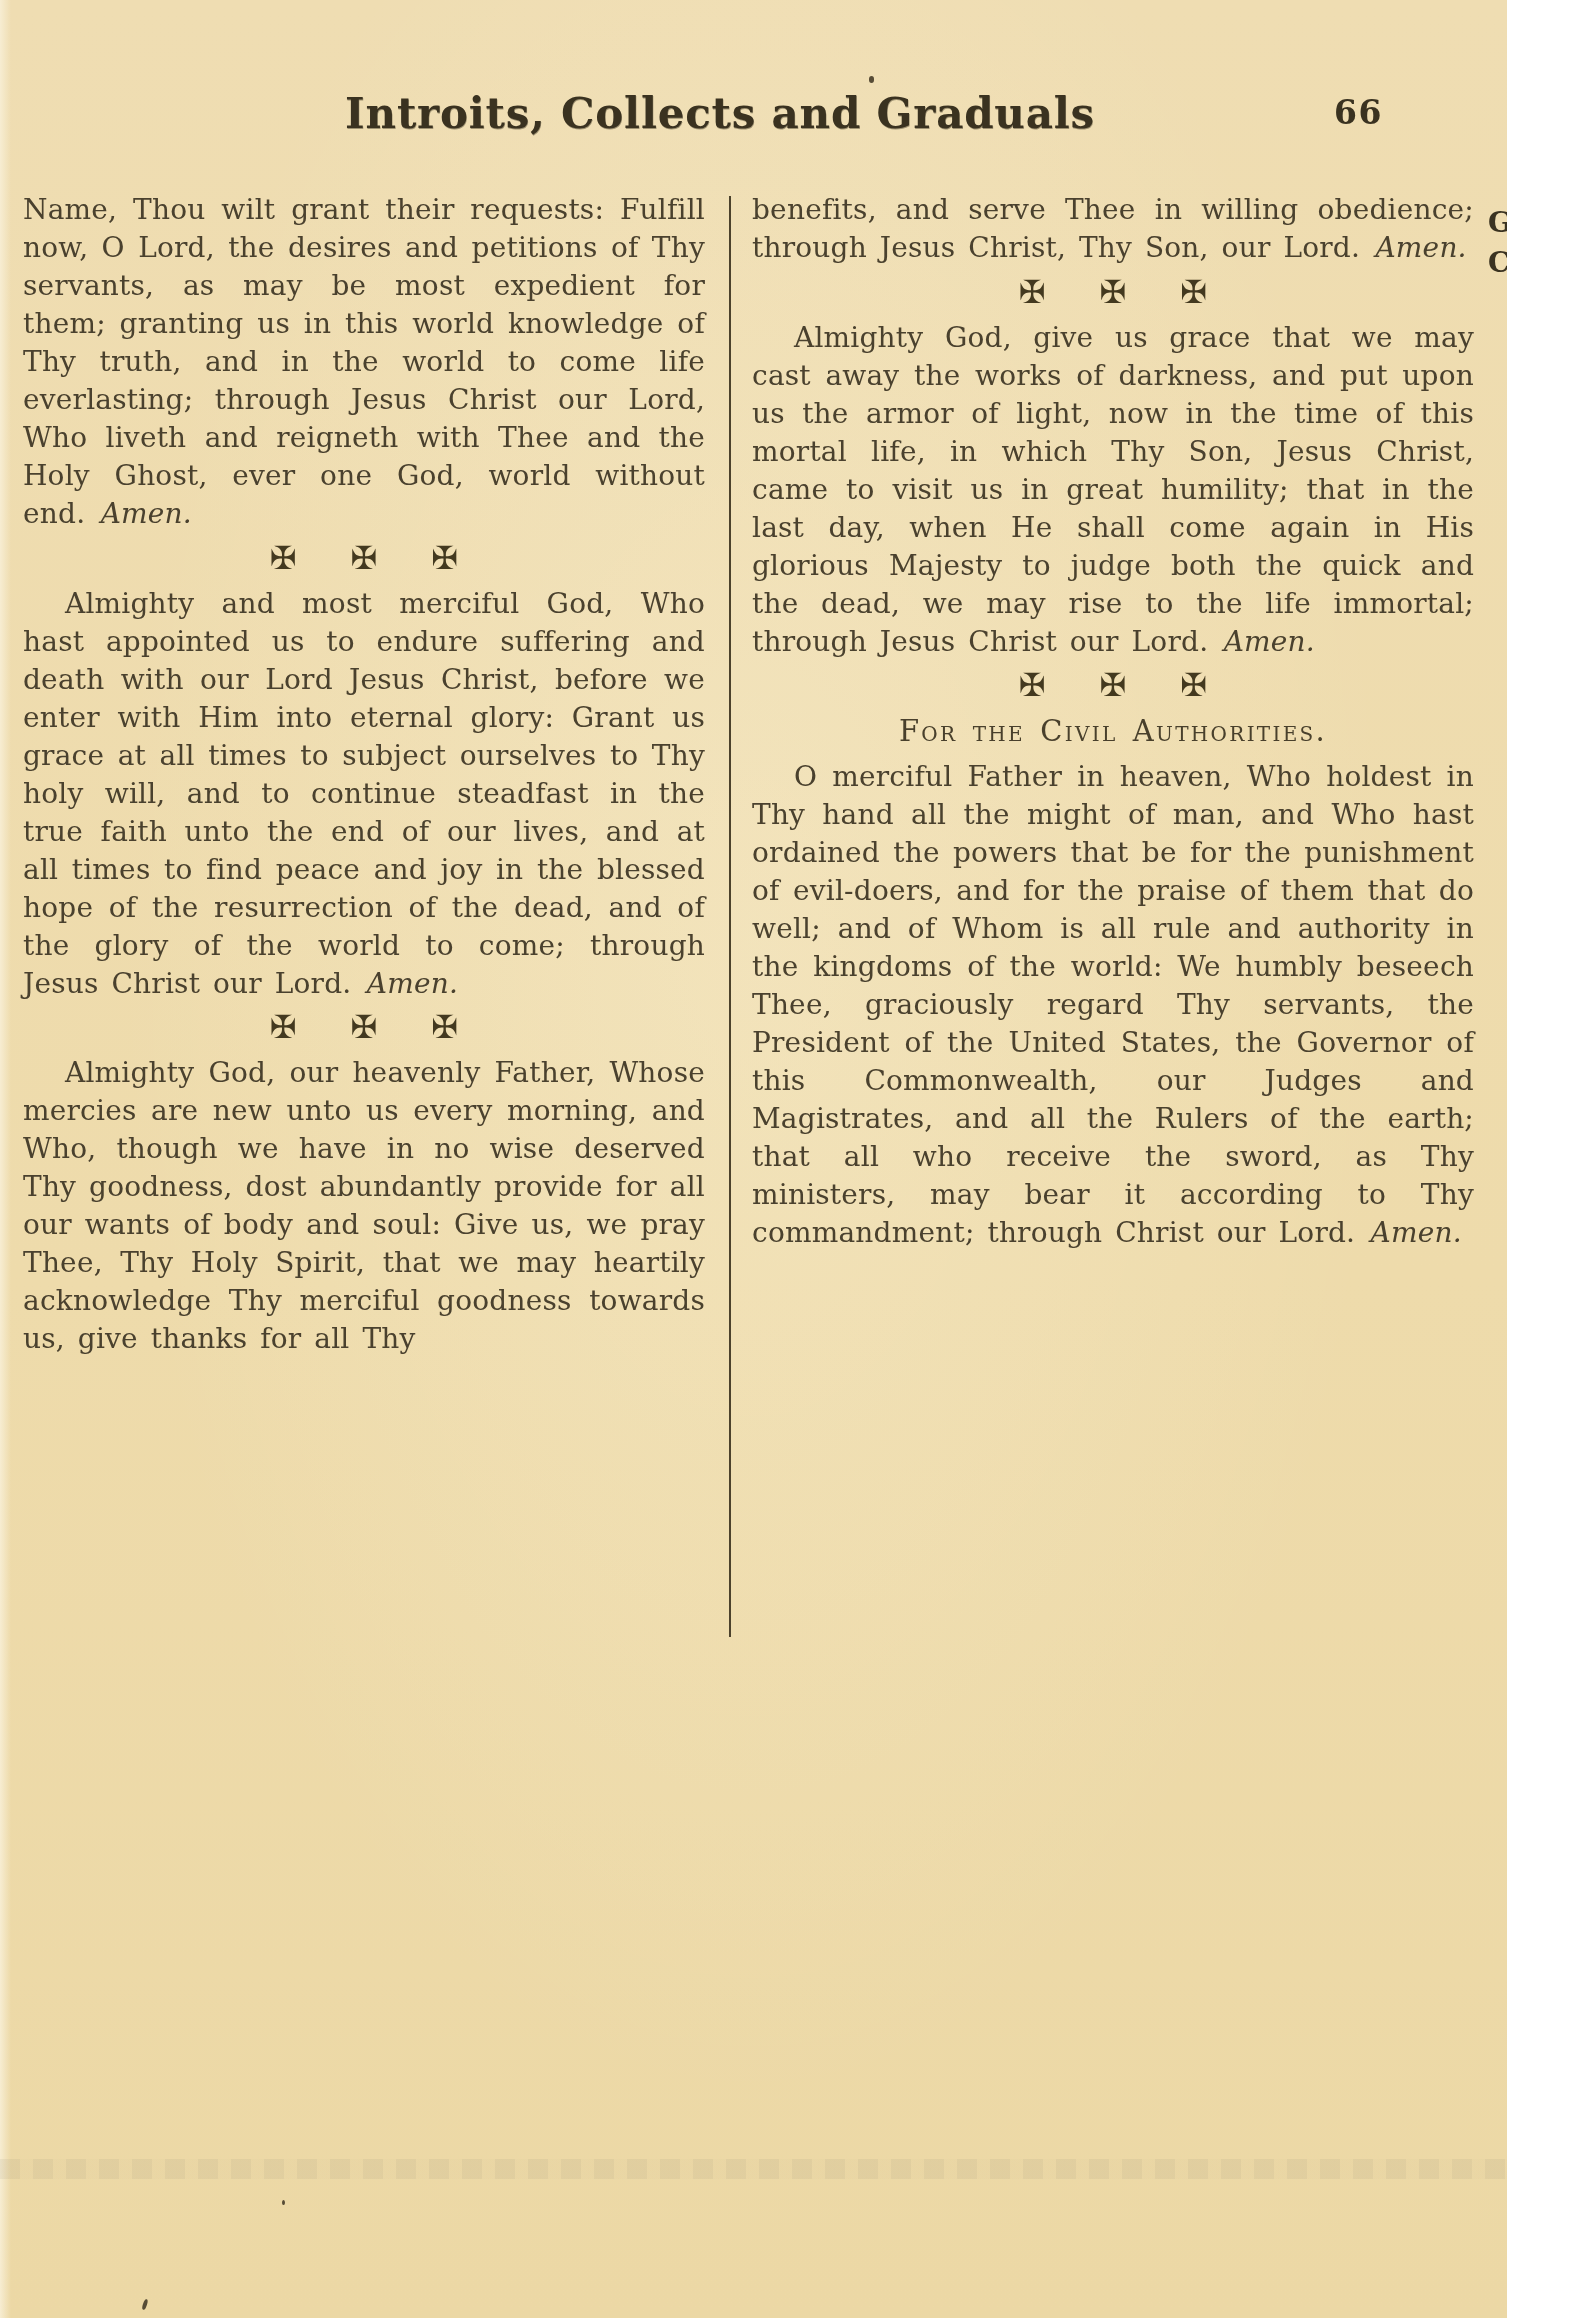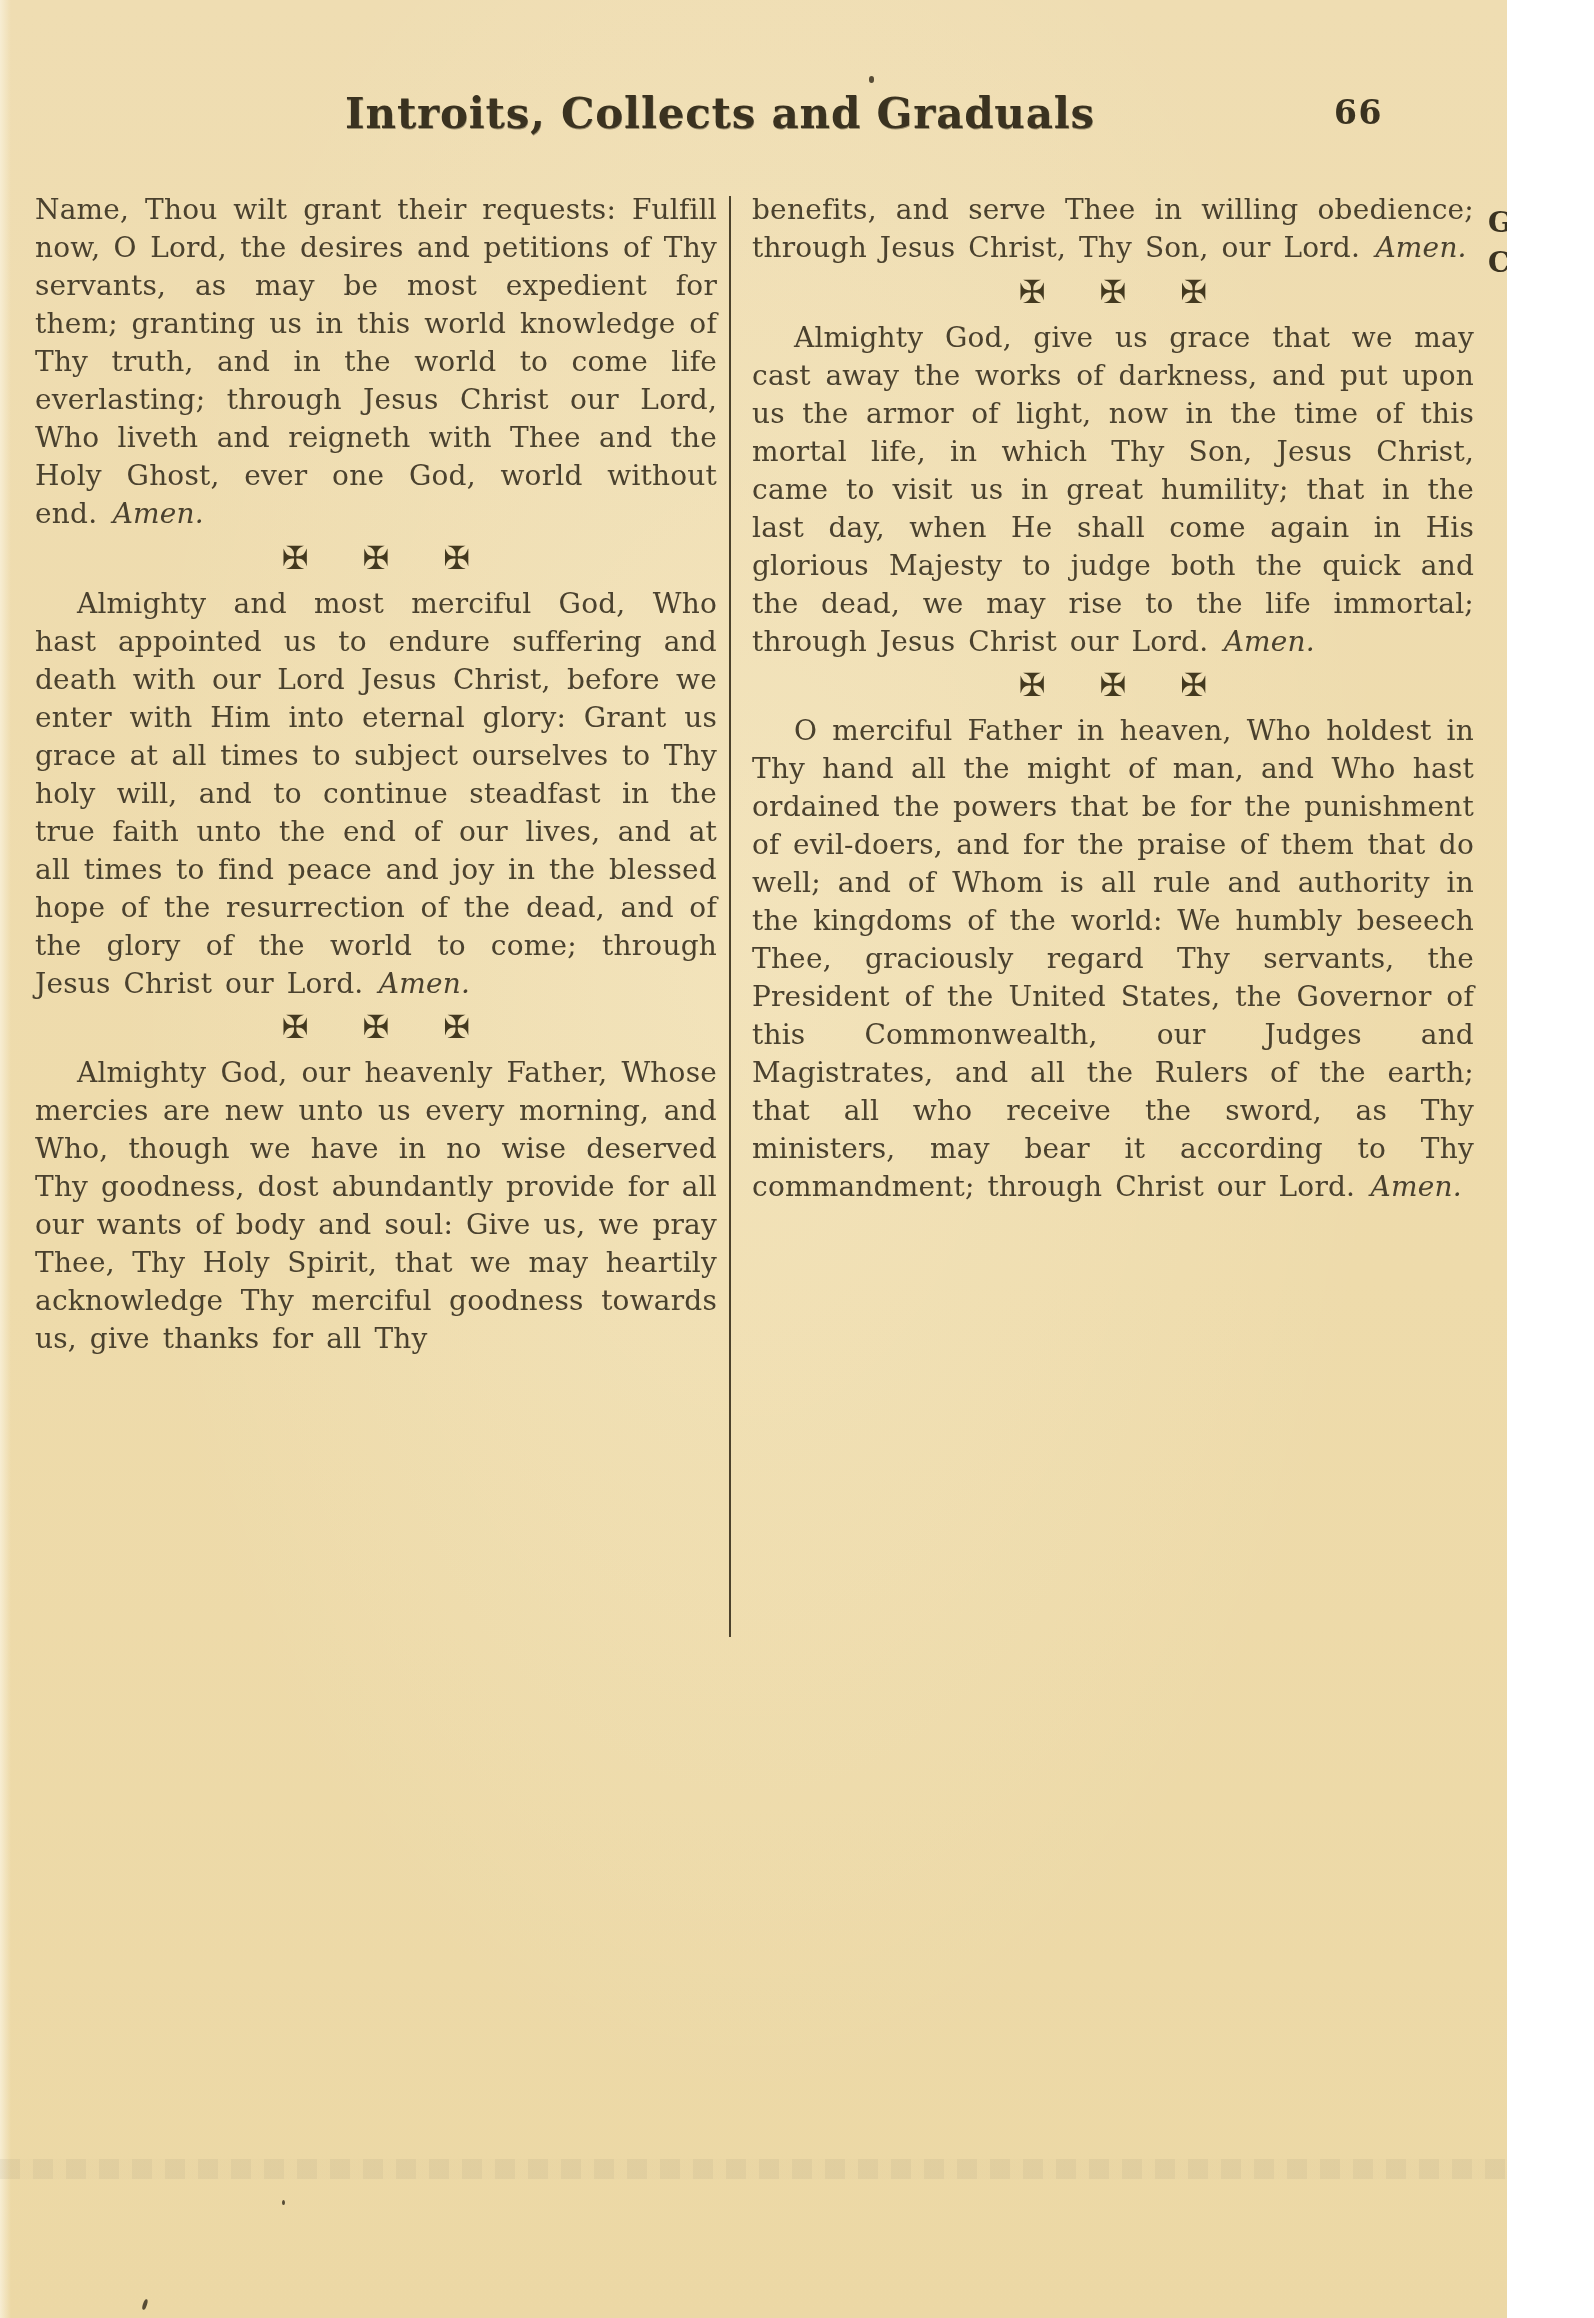--- a/index.html
+++ b/index.html
@@ -44,21 +44,21 @@
   }
 
   .col {
     position: absolute;
     text-align: justify;
     font-size: 28px;
     line-height: 38px;
     word-spacing: 3.8px;
     letter-spacing: 0.2px;
   }
-  .col-left  { left: 35px;  top: 191px; width: 682px; }
+  .col-left  { left: 23px;  top: 191px; width: 682px; }
   .col-right { left: 752px; top: 191px; width: 722px; }
 
   .para { margin: 0; }
   .para.indent { text-indent: 42px; }
   .amen { font-style: italic; margin-left: 0.55em; }
 
   .crosses {
     text-align: center;
     font-size: 32px;
     line-height: 35px;
@@ -104,20 +104,21 @@
       <p class="para indent">Almighty and most merciful God, Who hast appointed us to endure suffering and death with our Lord Jesus Christ, before we enter with Him into eternal glory: Grant us grace at all times to subject ourselves to Thy holy will, and to continue steadfast in the true faith unto the end of our lives, and at all times to find peace and joy in the blessed hope of the resurrection of the dead, and of the glory of the world to come; through Jesus Christ our Lord.<span class="amen">Amen.</span></p>
       <div class="crosses">✠ ✠ ✠</div>
       <p class="para indent">Almighty God, our heavenly Father, Whose mercies are new unto us every morning, and Who, though we have in no wise deserved Thy goodness, dost abundantly provide for all our wants of body and soul: Give us, we pray Thee, Thy Holy Spirit, that we may heartily acknowledge Thy merciful goodness towards us, give thanks for all Thy</p>
     </div>
   <div class="divider"></div>
   <div class="col col-right" id="right-col">
       <p class="para">benefits, and serve Thee in willing obedience; through Jesus Christ, Thy Son, our Lord.<span class="amen">Amen.</span></p>
       <div class="crosses">✠ ✠ ✠</div>
       <p class="para indent">Almighty God, give us grace that we may cast away the works of darkness, and put upon us the armor of light, now in the time of this mortal life, in which Thy Son, Jesus Christ, came to visit us in great humility; that in the last day, when He shall come again in His glorious Majesty to judge both the quick and the dead, we may rise to the life immortal; through Jesus Christ our Lord.<span class="amen">Amen.</span></p>
       <div class="crosses">✠ ✠ ✠</div>
+      <div class="section-heading">For the Civil Authorities.</div>
       <p class="para indent">O merciful Father in heaven, Who holdest in Thy hand all the might of man, and Who hast ordained the powers that be for the punishment of evil-doers, and for the praise of them that do well; and of Whom is all rule and authority in the kingdoms of the world: We humbly beseech Thee, graciously regard Thy servants, the President of the United States, the Governor of this Commonwealth, our Judges and Magistrates, and all the Rulers of the earth; that all who receive the sword, as Thy ministers, may bear it according to Thy commandment; through Christ our Lord.<span class="amen">Amen.</span></p>
     </div>
 
   <div class="margin-note">
     <div>General</div>
     <div>Collects</div>
   </div>
 
   <div class="scan-band"></div>
   <div class="ink-speck speck1"></div>

